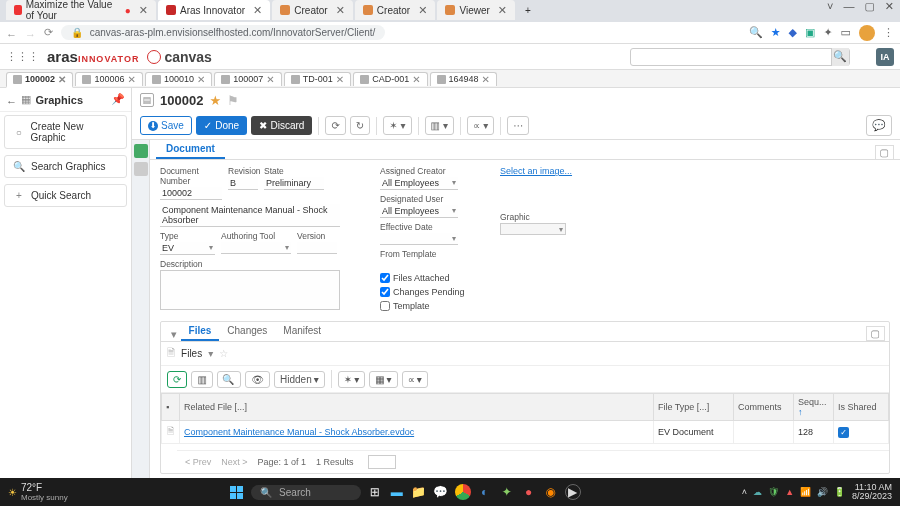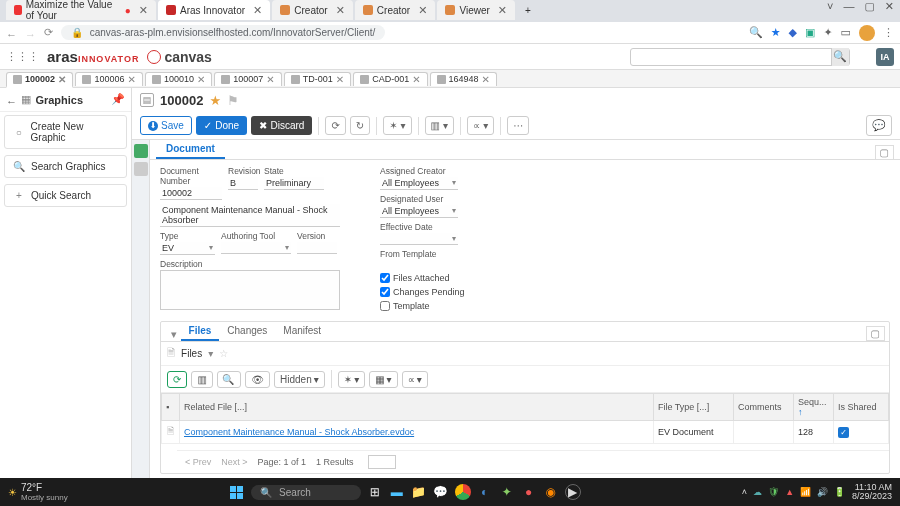--- a/index.html
+++ b/index.html
@@ -370,20 +370,28 @@
             <div class="chk">
                 <input type="checkbox" checked="" style="">
                 <span>Changes Pending</span>
               </div>
             <div class="chk">
                 <input type="checkbox" style="">
                 <span>Template</span>
               </div>
           </div>
 
+          <div class="fcol" style="width:80px">
+            <span class="link">Select an image...</span>
+            <div style="height:28px"></div>
+            <div class="fld">
+                <label>Graphic</label>
+                <div class="graphic-box dd"></div>
+              </div>
+          </div>
         </div>
 
         <div class="rel-panel">
           <div class="rel-tabs">
             <span style="color:#888;padding:0 4px">▾</span>
             <div class="rtab active">Files</div>
             <div class="rtab">Changes</div>
             <div class="rtab">Manifest</div>
             <div class="rtab expand">▢</div>
           </div>

